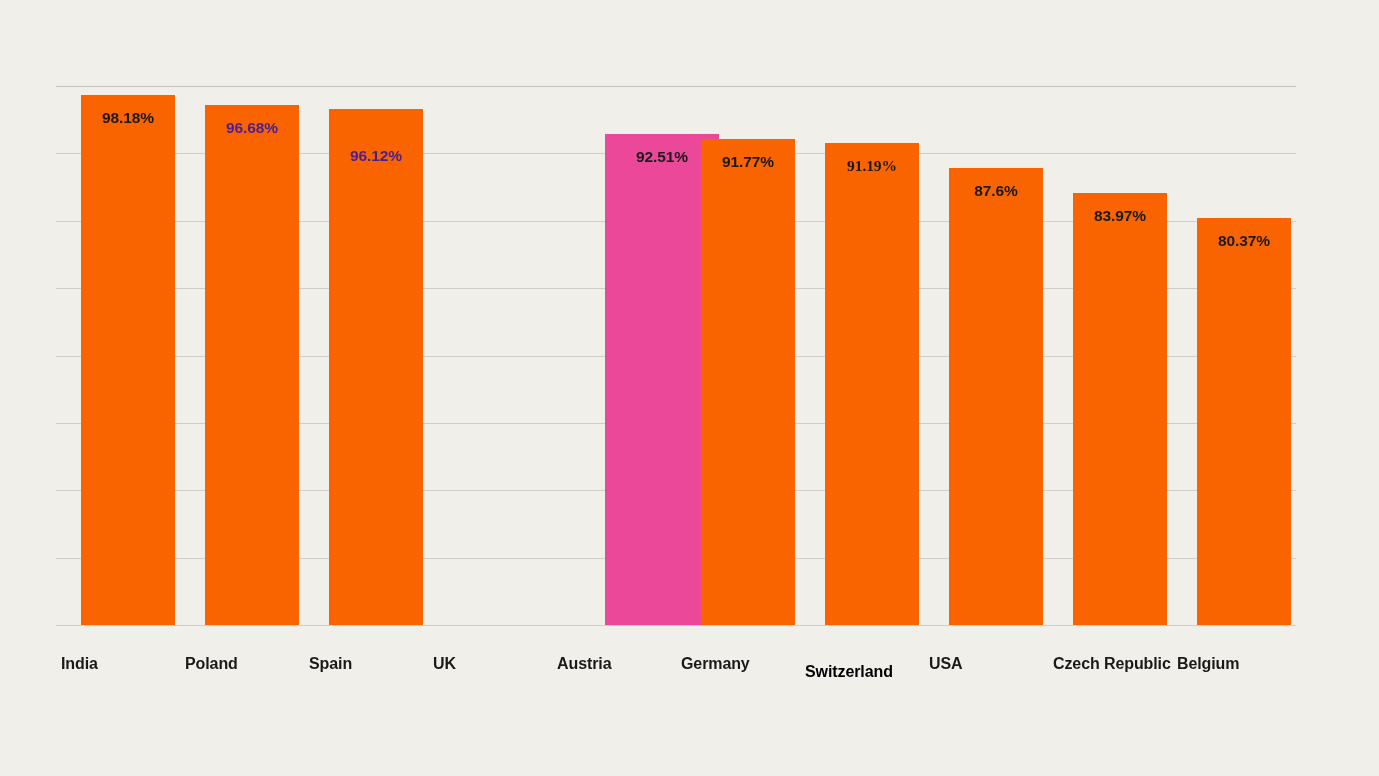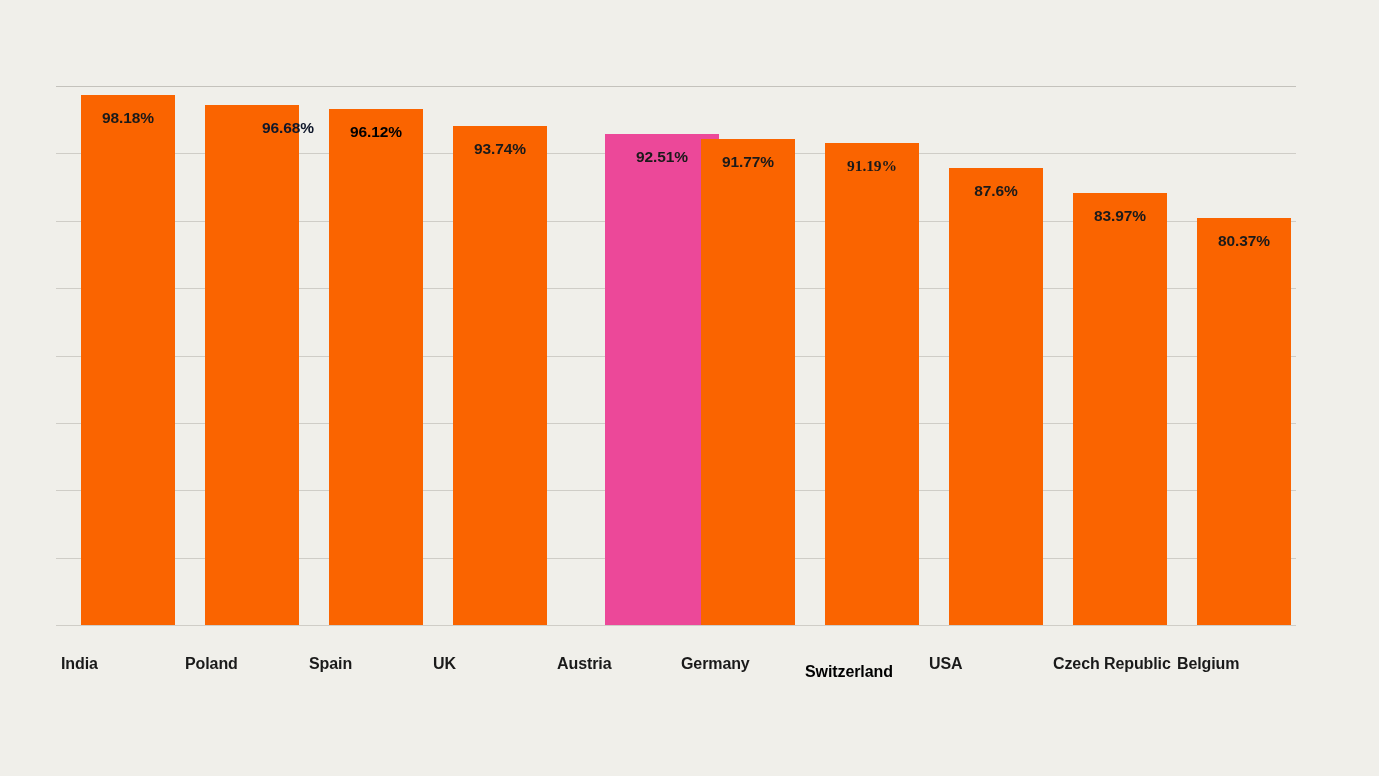--- a/index.html
+++ b/index.html
@@ -100,27 +100,24 @@
         <div class="gridline" style="top: 337px; background: rgb(207, 205, 199);"></div>
         <div class="gridline" style="top: 404px; background: rgb(207, 205, 199);"></div>
         <div class="gridline" style="top: 472px; background: rgb(207, 205, 199);"></div>
         <div class="gridline baseline" style="top: 539px; background: rgb(207, 205, 199);"></div>
       </div>
     <div id="bars-layer">
         <div class="bar" style="left: 25px; width: 94px; height: 530px; background: rgb(250, 100, 0);">
           <span class="bar-value" style="color: rgb(26, 26, 26);">98.18%</span>
         </div>
         <div class="bar" style="left: 149px; width: 94px; height: 520px; background: rgb(250, 100, 0);">
-          <span class="bar-value" style="color: #0f172a; margin-left: 36px;">96.68%</span>
+          <span class="bar-value" style="color: #4c1d95;">96.68%</span>
         </div>
         <div class="bar" style="left: 273px; width: 94px; height: 516px; background: rgb(250, 100, 0);">
-          <span class="bar-value" style="color: #000000;">96.12%</span>
-        </div>
-        <div class="bar" style="left: 397px; width: 94px; height: 499px; background: rgb(250, 100, 0);">
-          <span class="bar-value" style="color: rgb(26, 26, 26);">93.74%</span>
+          <span class="bar-value" style="color: #4c1d95; margin-top: 24px;">96.12%</span>
         </div>
         <div class="bar" style="left: 549px; width: 114px; height: 491px; background: #ec4899;">
           <span class="bar-value" style="color: rgb(26, 26, 26);">92.51%</span>
         </div>
         <div class="bar" style="left: 645px; width: 94px; height: 486px; background: rgb(250, 100, 0);">
           <span class="bar-value" style="color: rgb(26, 26, 26);">91.77%</span>
         </div>
         <div class="bar" style="left: 769px; width: 94px; height: 482px; background: rgb(250, 100, 0);">
           <span class="bar-value" style="color: rgb(26, 26, 26); font-family: Liberation Serif, serif;">91.19%</span>
         </div>

